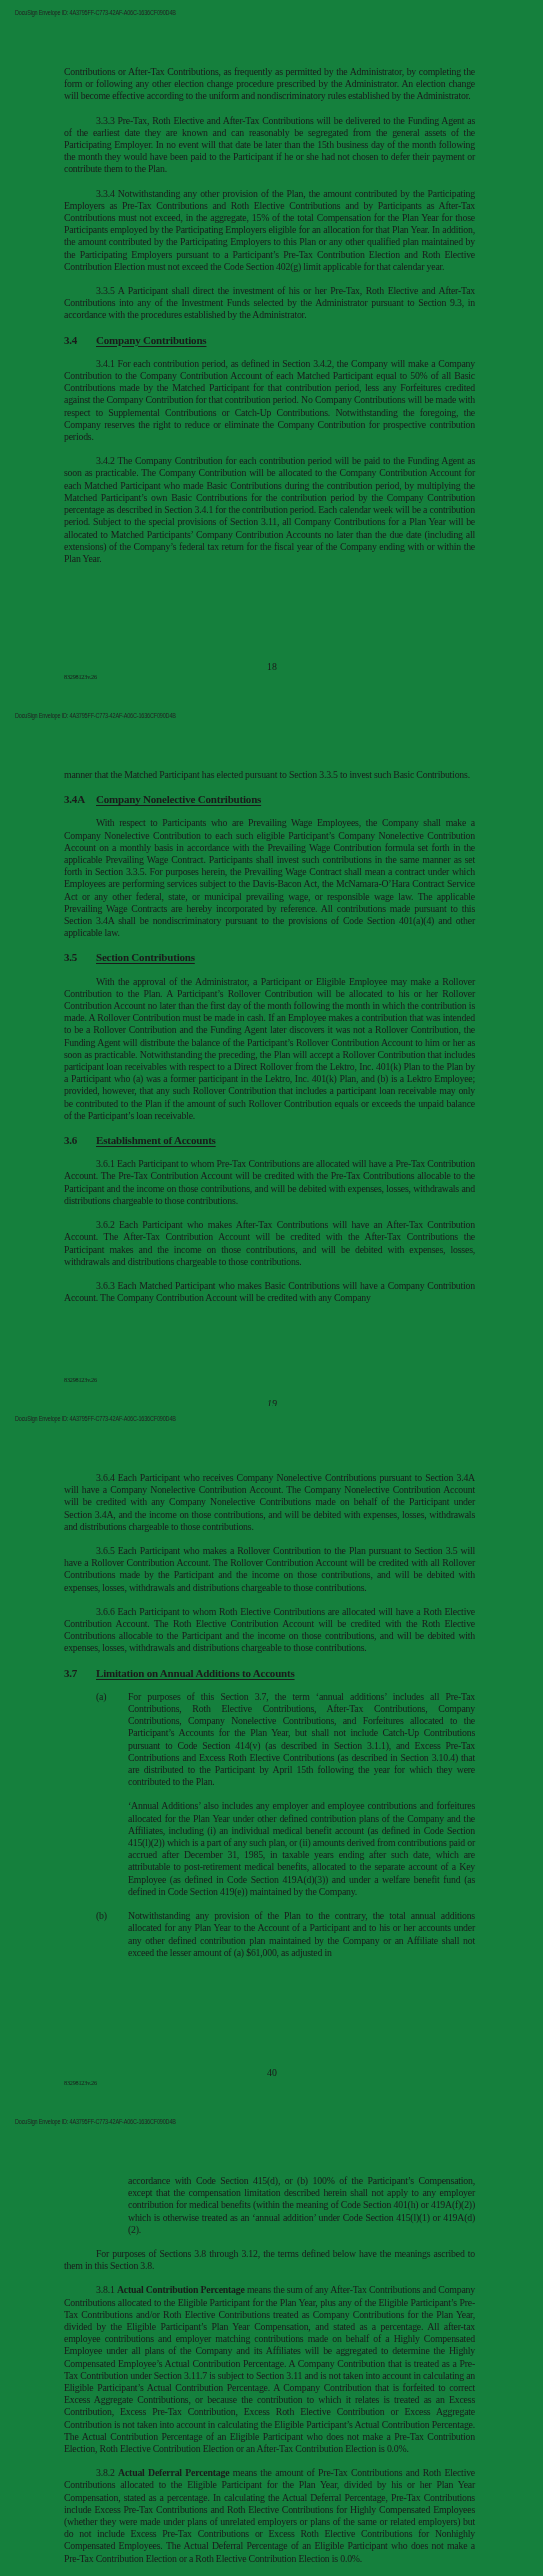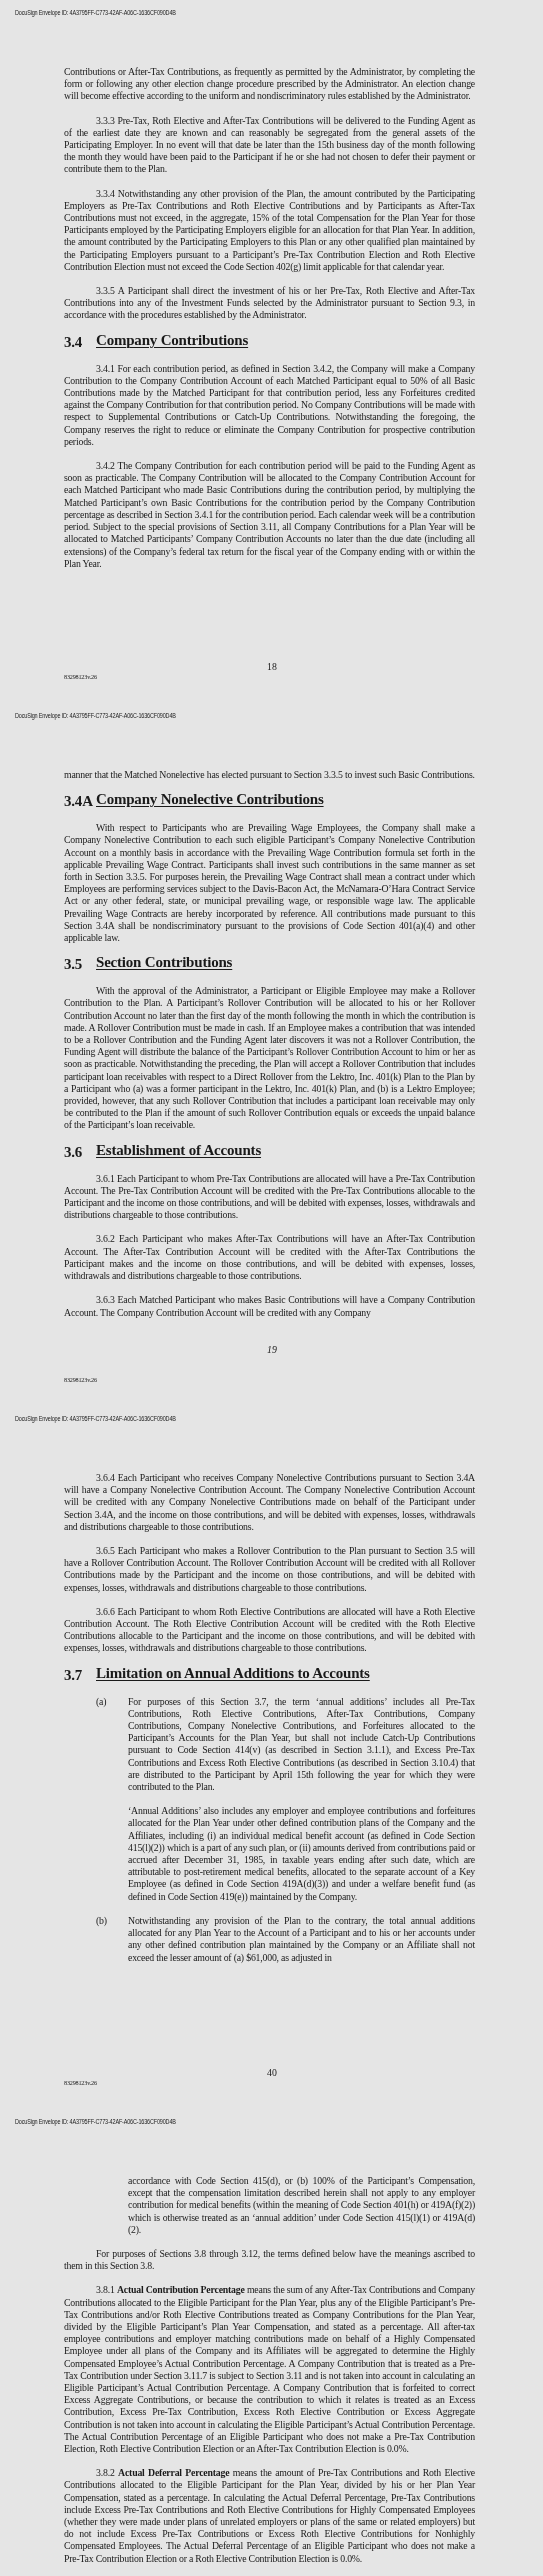--- a/index.html
+++ b/index.html
@@ -1,22 +1,22 @@
 <!DOCTYPE html>
 <html style="font-size:8.2px"><head>
 <meta charset="utf-8">
 <style>
   html, body { margin: 0; padding: 0; background: #ffffff; }
   body { width: 544px; font-family: "Liberation Serif", serif; color: #1a1a1a; }
-  .page { position: relative; width: 544px; height: 703px; background: #e5e5e5; overflow: hidden; }
+  .page { position: relative; width: 544px; height: 703px; background: #15803d; overflow: hidden; }
   .envelope { position: absolute; left: 15px; top: 8.8px; font-family: "Liberation Sans", sans-serif; font-size: 6.4px; letter-spacing: -0.2px; color: #222; transform: scaleX(0.86); transform-origin: left top; }
   .body { position: absolute; left: 64px; top: 66px; width: 411px; }
   .para { font-size: 9.8px; line-height: 12.2px; text-align: justify; margin: 0 0 12px 0; letter-spacing: -0.2px; }
   .para .indent { display: inline-block; width: 32px; }
-  .heading { font-size: 15px; font-weight: bold; margin: 0 0 12px 0; display: flex; letter-spacing: -0.2px; }
+  .heading { font-size: 11px; font-weight: bold; margin: 0 0 12px 0; display: flex; letter-spacing: -0.2px; }
   .heading .num { width: 32px; flex: 0 0 32px; }
   .heading .title { text-decoration: underline; text-decoration-thickness: 1px; text-underline-offset: 1.5px; line-height: 12.2px; text-align: right; }
   .sub { display: flex; font-size: 9.8px; line-height: 12.2px; margin: 0 0 12px 32px; letter-spacing: -0.2px; }
   .sub .lbl { width: 32px; flex: 0 0 32px; }
   .sub .txt { flex: 1; text-align: justify; }
   b.term { font-weight: bold; }
   .pagenum { position: absolute; left: 0; width: 544px; text-align: center; font-size: 9.8px; }
   .docid { position: absolute; left: 64px; font-size: 6.2px; letter-spacing: -0.2px; }
 </style>
 </head>
@@ -36,40 +36,40 @@
         </div>
         <p class="para"><span class="indent"></span><span>3.4.1 For each contribution period, as defined in Section 3.4.2, the Company will make a Company Contribution to the Company Contribution Account of each Matched Participant equal to 50% of all Basic Contributions made by the Matched Participant for that contribution period, less any Forfeitures credited against the Company Contribution for that contribution period. No Company Contributions will be made with respect to Supplemental Contributions or Catch-Up Contributions. Notwithstanding the foregoing, the Company reserves the right to reduce or eliminate the Company Contribution for prospective contribution periods.</span></p>
         <p class="para"><span class="indent"></span><span>3.4.2 The Company Contribution for each contribution period will be paid to the Funding Agent as soon as practicable. The Company Contribution will be allocated to the Company Contribution Account for each Matched Participant who made Basic Contributions during the contribution period, by multiplying the Matched Participant’s own Basic Contributions for the contribution period by the Company Contribution percentage as described in Section 3.4.1 for the contribution period. Each calendar week will be a contribution period. Subject to the special provisions of Section 3.11, all Company Contributions for a Plan Year will be allocated to Matched Participants’ Company Contribution Accounts no later than the due date (including all extensions) of the Company’s federal tax return for the fiscal year of the Company ending with or within the Plan Year.</span></p>
       </div>
       <div class="pagenum" style="top: 661px;">18</div>
       <div class="docid" style="top: 673px;">83298123v.26</div>
     </div>
     <div class="page">
       <div class="envelope">DocuSign Envelope ID: 4A3795FF-C773-42AF-A06C-1636CF090D4B</div>
       <div class="body">
-        <p class="para"><span>manner that the Matched Nonelective has elected pursuant to Section 3.3.5 to invest such Basic Contributions.</span></p>
+        <p class="para"><span>manner that the Matched Participant has elected pursuant to Section 3.3.5 to invest such Basic Contributions.</span></p>
         <div class="heading">
           <span class="num">3.4A</span>
           <span class="title">Company Nonelective Contributions</span>
         </div>
         <p class="para"><span class="indent"></span><span>With respect to Participants who are Prevailing Wage Employees, the Company shall make a Company Nonelective Contribution to each such eligible Participant’s Company Nonelective Contribution Account on a monthly basis in accordance with the Prevailing Wage Contribution formula set forth in the applicable Prevailing Wage Contract. Participants shall invest such contributions in the same manner as set forth in Section 3.3.5. For purposes herein, the Prevailing Wage Contract shall mean a contract under which Employees are performing services subject to the Davis-Bacon Act, the McNamara-O’Hara Contract Service Act or any other federal, state, or municipal prevailing wage, or responsible wage law. The applicable Prevailing Wage Contracts are hereby incorporated by reference. All contributions made pursuant to this Section 3.4A shall be nondiscriminatory pursuant to the provisions of Code Section 401(a)(4) and other applicable law.</span></p>
         <div class="heading">
           <span class="num">3.5</span>
           <span class="title">Section Contributions</span>
         </div>
         <p class="para"><span class="indent"></span><span>With the approval of the Administrator, a Participant or Eligible Employee may make a Rollover Contribution to the Plan. A Participant’s Rollover Contribution will be allocated to his or her Rollover Contribution Account no later than the first day of the month following the month in which the contribution is made. A Rollover Contribution must be made in cash. If an Employee makes a contribution that was intended to be a Rollover Contribution and the Funding Agent later discovers it was not a Rollover Contribution, the Funding Agent will distribute the balance of the Participant’s Rollover Contribution Account to him or her as soon as practicable. Notwithstanding the preceding, the Plan will accept a Rollover Contribution that includes participant loan receivables with respect to a Direct Rollover from the Lektro, Inc. 401(k) Plan to the Plan by a Participant who (a) was a former participant in the Lektro, Inc. 401(k) Plan, and (b) is a Lektro Employee; provided, however, that any such Rollover Contribution that includes a participant loan receivable may only be contributed to the Plan if the amount of such Rollover Contribution equals or exceeds the unpaid balance of the Participant’s loan receivable.</span></p>
         <div class="heading">
           <span class="num">3.6</span>
           <span class="title">Establishment of Accounts</span>
         </div>
         <p class="para"><span class="indent"></span><span>3.6.1 Each Participant to whom Pre-Tax Contributions are allocated will have a Pre-Tax Contribution Account. The Pre-Tax Contribution Account will be credited with the Pre-Tax Contributions allocable to the Participant and the income on those contributions, and will be debited with expenses, losses, withdrawals and distributions chargeable to those contributions.</span></p>
         <p class="para"><span class="indent"></span><span>3.6.2 Each Participant who makes After-Tax Contributions will have an After-Tax Contribution Account. The After-Tax Contribution Account will be credited with the After-Tax Contributions the Participant makes and the income on those contributions, and will be debited with expenses, losses, withdrawals and distributions chargeable to those contributions.</span></p>
         <p class="para"><span class="indent"></span><span>3.6.3 Each Matched Participant who makes Basic Contributions will have a Company Contribution Account. The Company Contribution Account will be credited with any Company</span></p>
       </div>
-      <div class="pagenum" style="top: 641px; font-style: italic;">19</div>
+      <div class="pagenum" style="top: 695px; font-style: italic;">19</div>
       <div class="docid" style="top: 673px;">83298123v.26</div>
     </div>
     <div class="page">
       <div class="envelope">DocuSign Envelope ID: 4A3795FF-C773-42AF-A06C-1636CF090D4B</div>
       <div class="body">
         <p class="para"><span class="indent"></span><span>3.6.4 Each Participant who receives Company Nonelective Contributions pursuant to Section 3.4A will have a Company Nonelective Contribution Account. The Company Nonelective Contribution Account will be credited with any Company Nonelective Contributions made on behalf of the Participant under Section 3.4A, and the income on those contributions, and will be debited with expenses, losses, withdrawals and distributions chargeable to those contributions.</span></p>
         <p class="para"><span class="indent"></span><span>3.6.5 Each Participant who makes a Rollover Contribution to the Plan pursuant to Section 3.5 will have a Rollover Contribution Account. The Rollover Contribution Account will be credited with all Rollover Contributions made by the Participant and the income on those contributions, and will be debited with expenses, losses, withdrawals and distributions chargeable to those contributions.</span></p>
         <p class="para"><span class="indent"></span><span>3.6.6 Each Participant to whom Roth Elective Contributions are allocated will have a Roth Elective Contribution Account. The Roth Elective Contribution Account will be credited with the Roth Elective Contributions allocable to the Participant and the income on those contributions, and will be debited with expenses, losses, withdrawals and distributions chargeable to those contributions.</span></p>
         <div class="heading">
           <span class="num">3.7</span>

